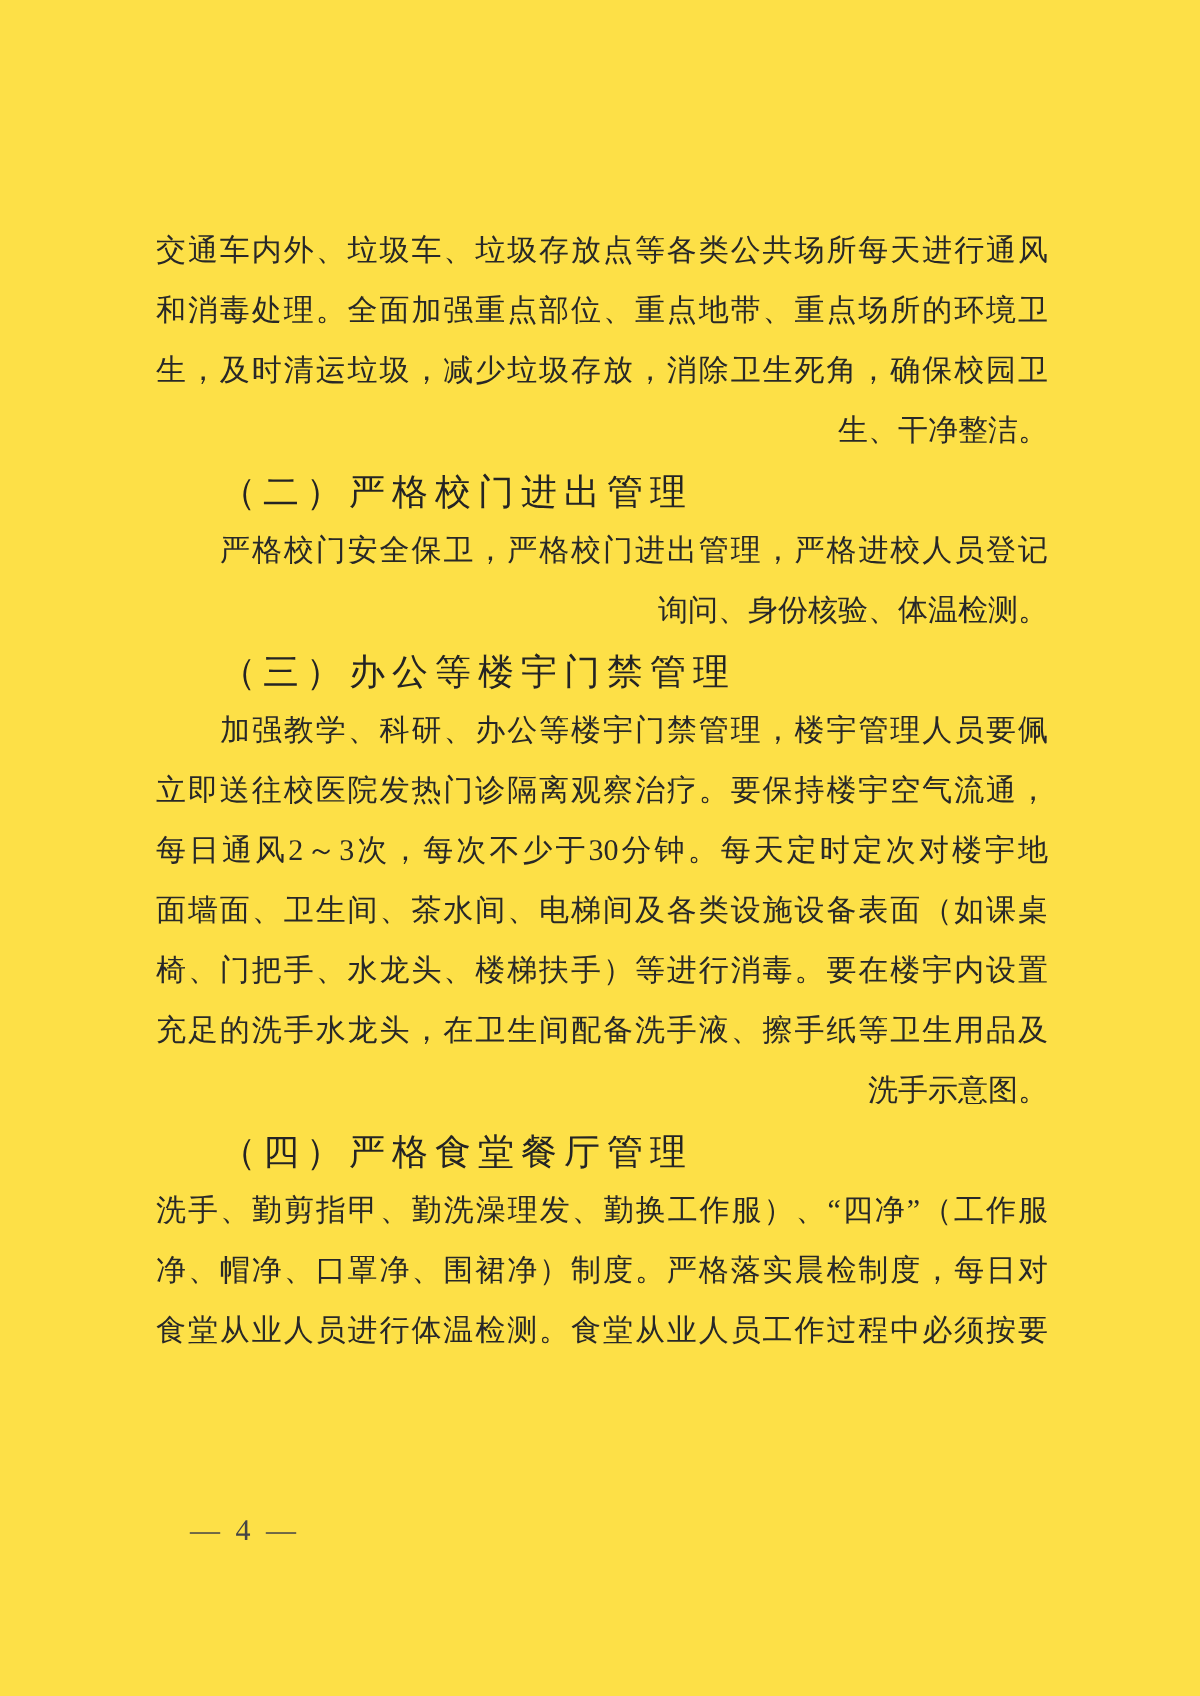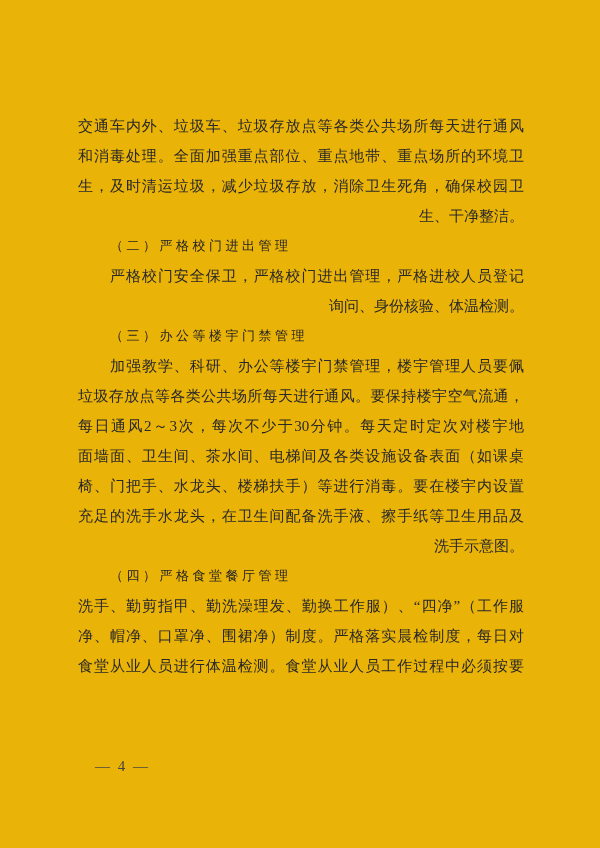--- a/index.html
+++ b/index.html
@@ -35,50 +35,50 @@
   }
   .line.plain {
     text-align: right;
   }
   .line.indent {
     text-indent: 32px;
   }
   .line.heading {
     text-align: left;
     text-indent: 32px;
-    font-size: 13px;
+    font-size: 18px;
     letter-spacing: 3.5px;
     color: #242424;
   }
   .footer {
     position: absolute;
     left: 95px;
     top: 755px;
     height: 22px;
     line-height: 22px;
     font-size: 15px;
     letter-spacing: 2px;
     color: #454545;
   }
 </style>
 </head>
 <body>
 
-<div class="page" style="background: #eab308; color: rgb(40, 40, 40);">
+<div class="page" style="background: #fde047; color: rgb(40, 40, 40);">
   <div class="doc-body" id="doc-body">
       <div class="line justified">交通车内外、垃圾车、垃圾存放点等各类公共场所每天进行通风</div>
       <div class="line justified">和消毒处理。全面加强重点部位、重点地带、重点场所的环境卫</div>
       <div class="line justified">生，及时清运垃圾，减少垃圾存放，消除卫生死角，确保校园卫</div>
       <div class="line plain">生、干净整洁。</div>
       <div class="line heading indent">（二）严格校门进出管理</div>
       <div class="line justified indent">严格校门安全保卫，严格校门进出管理，严格进校人员登记</div>
       <div class="line plain">询问、身份核验、体温检测。</div>
       <div class="line heading indent">（三）办公等楼宇门禁管理</div>
       <div class="line justified indent">加强教学、科研、办公等楼宇门禁管理，楼宇管理人员要佩</div>
-      <div class="line justified">垃圾存放点等各类公共场所每天进行通风。要保持楼宇空气流通，</div>
+      <div class="line justified">立即送往校医院发热门诊隔离观察治疗。要保持楼宇空气流通，</div>
       <div class="line justified">每日通风2～3次，每次不少于30分钟。每天定时定次对楼宇地</div>
       <div class="line justified">面墙面、卫生间、茶水间、电梯间及各类设施设备表面（如课桌</div>
       <div class="line justified">椅、门把手、水龙头、楼梯扶手）等进行消毒。要在楼宇内设置</div>
       <div class="line justified">充足的洗手水龙头，在卫生间配备洗手液、擦手纸等卫生用品及</div>
       <div class="line plain">洗手示意图。</div>
       <div class="line heading indent">（四）严格食堂餐厅管理</div>
       <div class="line justified">洗手、勤剪指甲、勤洗澡理发、勤换工作服）、“四净”（工作服</div>
       <div class="line justified">净、帽净、口罩净、围裙净）制度。严格落实晨检制度，每日对</div>
       <div class="line justified">食堂从业人员进行体温检测。食堂从业人员工作过程中必须按要</div>
     </div>

